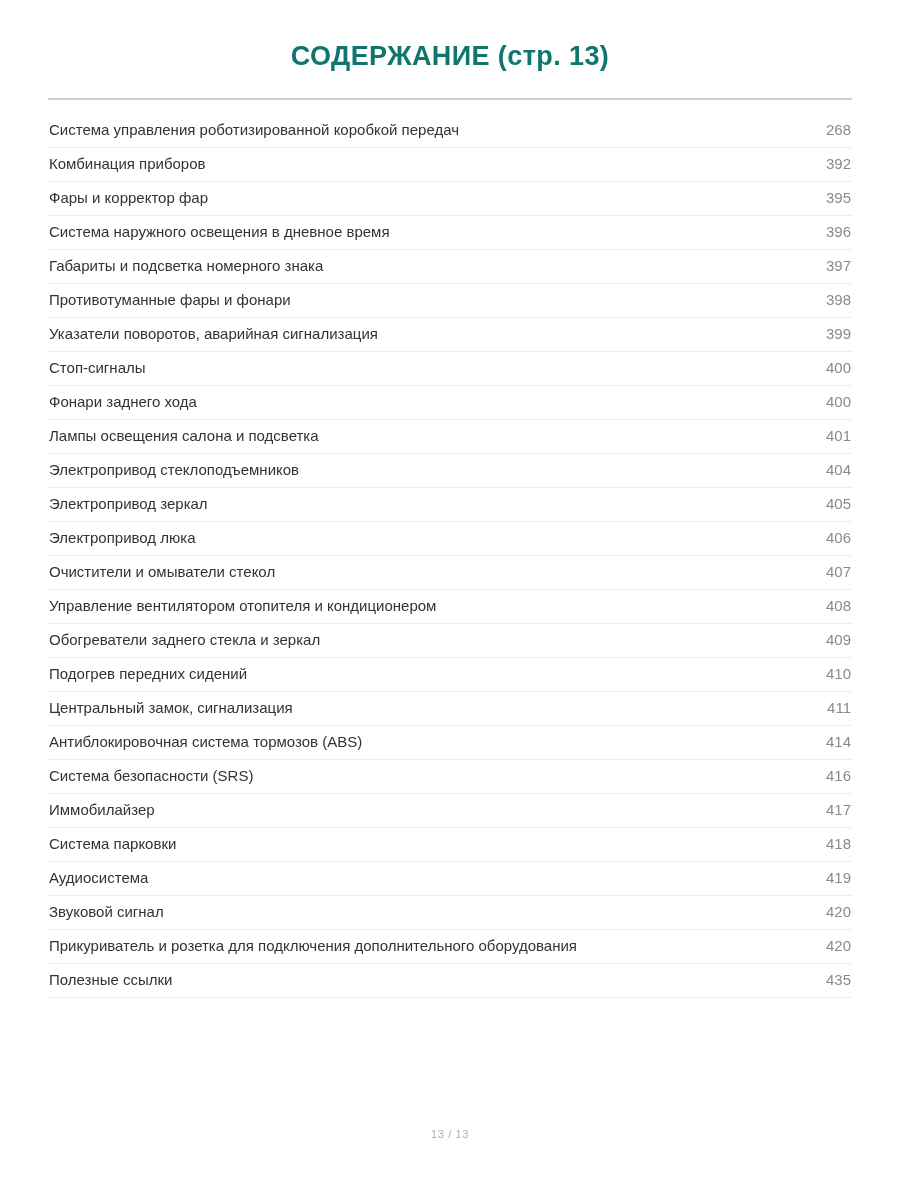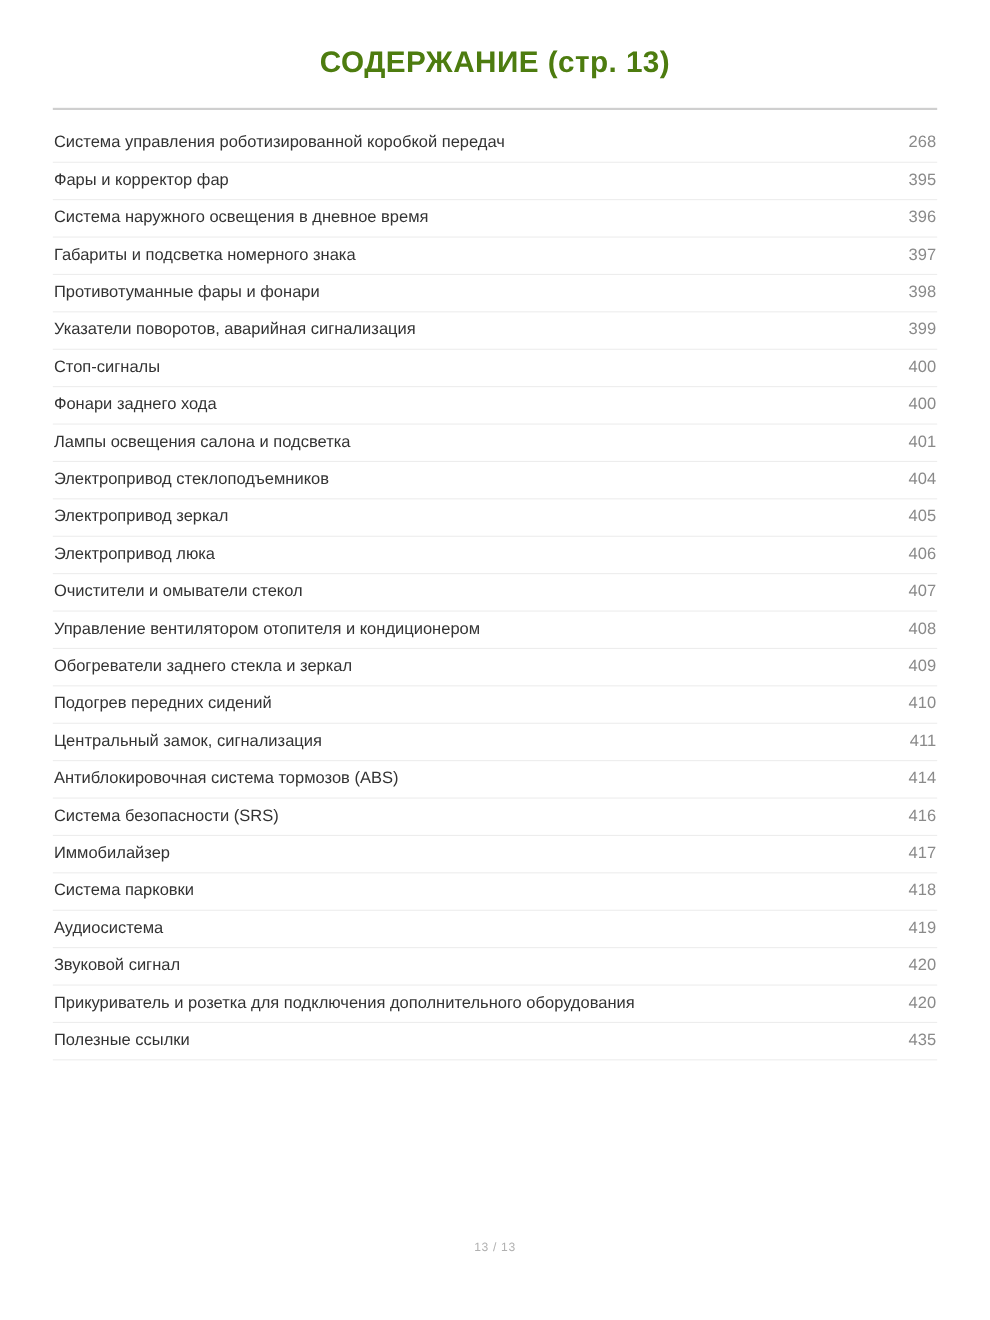--- a/index.html
+++ b/index.html
@@ -23,21 +23,21 @@
     display: flex;
     flex-direction: column;
   }
   .doc-title {
     margin: 0;
     padding: 40px 48px 0 48px;
     text-align: center;
     font-size: 27px;
     font-weight: bold;
     letter-spacing: 0.4px;
-    color: #4d7c0f;
+    color: #0f766e;
     line-height: 1.25;
   }
   .title-rule {
     margin: 24px 48px 0 48px;
     height: 2px;
     background: #cfcfcf;
   }
   .toc {
     margin: 14px 48px 0 48px;
     display: flex;
@@ -89,20 +89,24 @@
   <h1 class="doc-title">СОДЕРЖАНИЕ (стр. 13)</h1>
 
   <div class="title-rule"></div>
 
   <div class="toc">
       <div class="toc-row">
         <span class="toc-label">Система управления роботизированной коробкой передач</span>
         <span class="toc-page">268</span>
       </div>
       <div class="toc-row">
+        <span class="toc-label">Комбинация приборов</span>
+        <span class="toc-page">392</span>
+      </div>
+      <div class="toc-row">
         <span class="toc-label">Фары и корректор фар</span>
         <span class="toc-page">395</span>
       </div>
       <div class="toc-row">
         <span class="toc-label">Система наружного освещения в дневное время</span>
         <span class="toc-page">396</span>
       </div>
       <div class="toc-row">
         <span class="toc-label">Габариты и подсветка номерного знака</span>
         <span class="toc-page">397</span>

